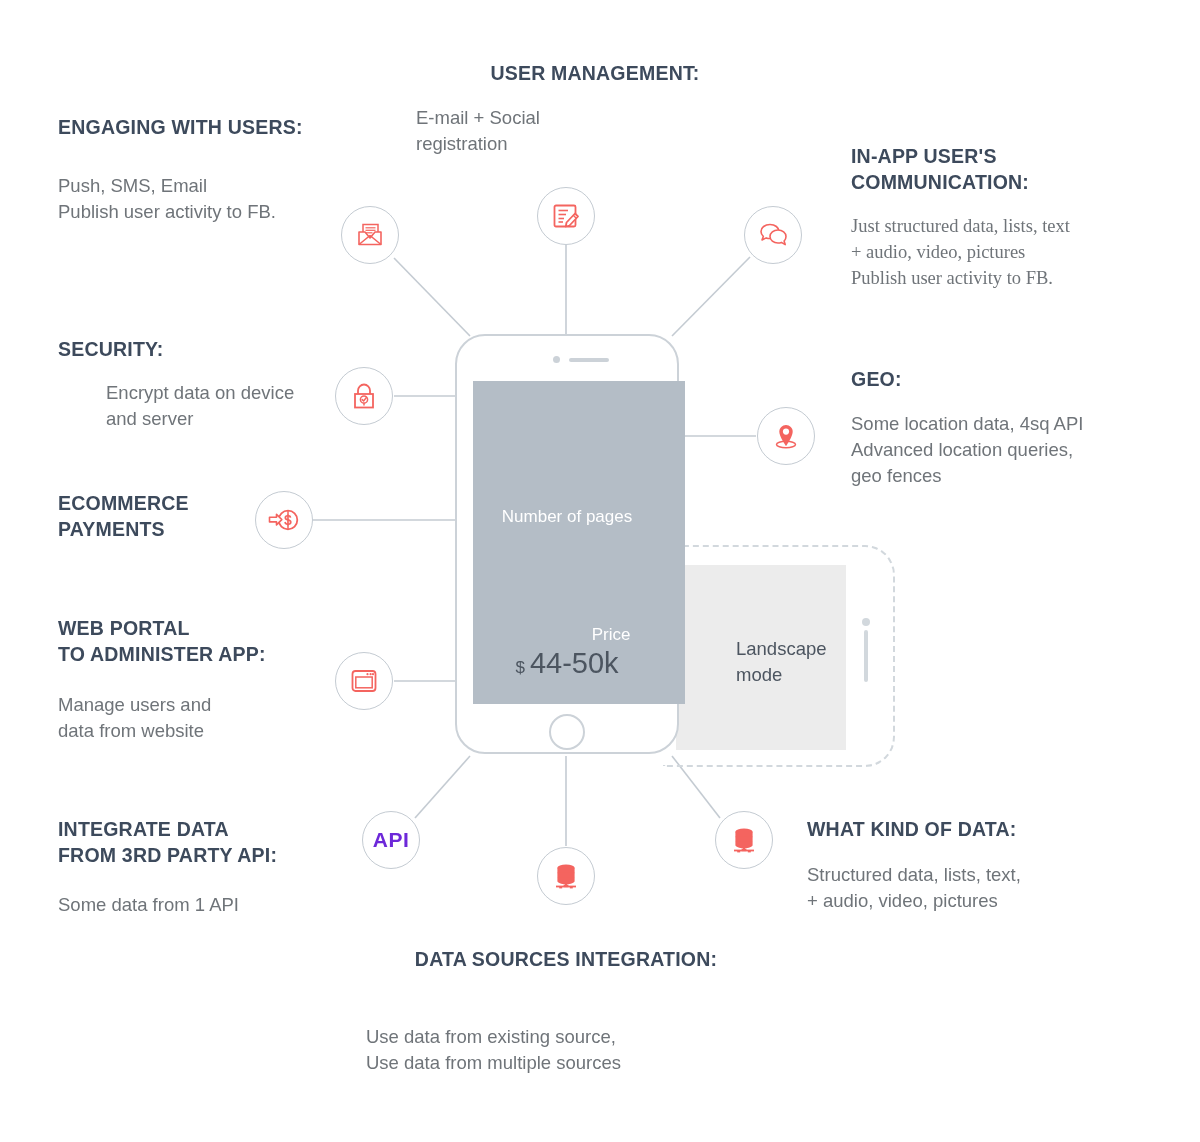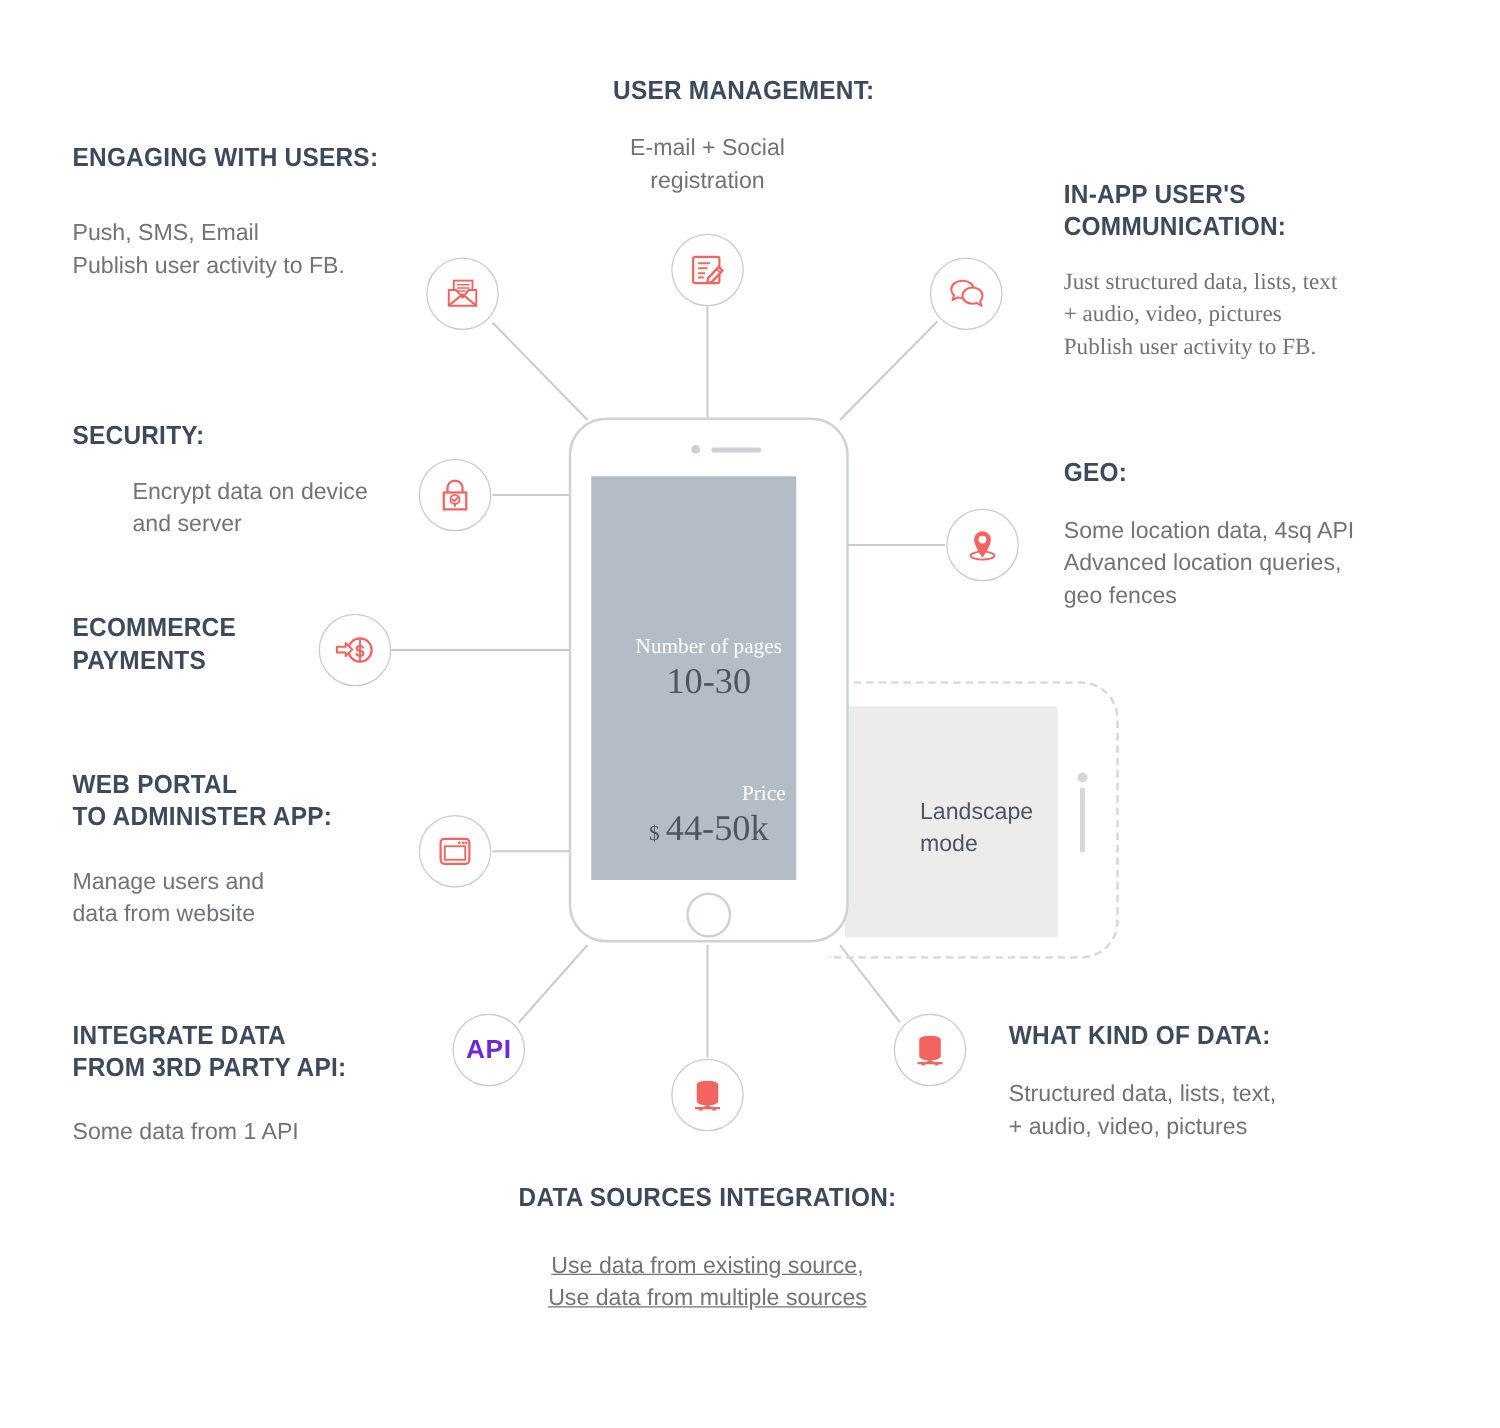--- a/index.html
+++ b/index.html
@@ -30,21 +30,21 @@
     white-space:pre-line;
   }
   .heading.center{transform-origin:center top;}
   .body-text{
     position:absolute;
     color:#6f7479;
     font-size:18.5px;
     line-height:26px;
     white-space:pre-line;
   }
-  .body-text.center{text-align:center;}
+  .body-text.center{}
 
   
   .bubble{
     position:absolute;
     width:58px;height:58px;
     border-radius:50%;
     background:#ffffff;
     border:1.6px solid #c4cbd2;
     box-sizing:border-box;
     display:flex;align-items:center;justify-content:center;
@@ -74,23 +74,22 @@
     width:7px;height:7px;border-radius:50%;
     background:#ccd2d8;
   }
   #phone-speaker{
     position:absolute;left:112px;top:22px;
     width:40px;height:4px;border-radius:2px;
     background:#ccd2d8;
   }
   #phone-screen{
     position:absolute;left:16px;top:45px;
-    width:164px;height:323px;
+    width:212px;height:323px;
     background:#b4bdc6;
-    font-family:Liberation Serif, serif;
   }
   #phone-home{
     position:absolute;left:92px;top:378px;
     width:36px;height:36px;border-radius:50%;
     border:2px solid #ccd2d8;
     box-sizing:border-box;
   }
   .screen-line{
     position:absolute;left:0;width:188px;text-align:center;color:#ffffff;
   }
@@ -166,21 +165,20 @@
 
       <line x1="720" y1="818" x2="672" y2="756"></line>
     </g>
   </svg>
 
   <div id="phone">
     <div id="phone-cam"></div>
     <div id="phone-speaker"></div>
     <div id="phone-screen">
       <div class="screen-line" id="pages-label">Number of pages</div>
-      <div class="screen-line" id="pages-value">10-30</div>
       <div class="screen-line" id="price-label">Price</div>
       <div class="screen-line" id="price-row">
         <span class="cur">$</span>
         <span>44-50k</span>
       </div>
     </div>
     <div id="phone-home"></div>
   </div>
 
   <div id="landscape"></div>
@@ -315,16 +313,16 @@
       <path d="M6.4 11.6 L6.4 16 C6.4 17.8 10.2 19.3 15 19.3 C19.8 19.3 23.6 17.8 23.6 16 L23.6 11.6" fill="#f4645f"></path>
       <path d="M6.4 16.4 L6.4 20 C6.4 21.8 10.2 23.3 15 23.3 C19.8 23.3 23.6 21.8 23.6 20 L23.6 16.4" fill="#f4645f"></path>
       <line x1="15" y1="22.5" x2="15" y2="25.4" stroke="#f4645f" stroke-width="2"></line>
       <rect x="12.6" y="23.6" width="4.8" height="2.6" fill="#f4645f"></rect>
       <line x1="5" y1="25.5" x2="25" y2="25.5" stroke="#f4645f" stroke-width="1.8"></line>
       <rect x="8.2" y="25.4" width="3" height="2" fill="#f4645f"></rect>
       <rect x="18.8" y="25.4" width="3" height="2" fill="#f4645f"></rect>
     </svg>
   </div>
   <div class="heading center" style="left:366px;top:946px;width:400px;text-align:center;transform:scaleX(0.93);">DATA SOURCES INTEGRATION:</div>
-  <div class="body-text center" style="left:366px;top:999px;width:400px;text-decoration:underline;">Use data from existing source,
+  <div class="body-text center" style="left:366px;top:1024px;width:400px;">Use data from existing source,
 Use data from multiple sources</div>
 
 </div>
 
 </body></html>

